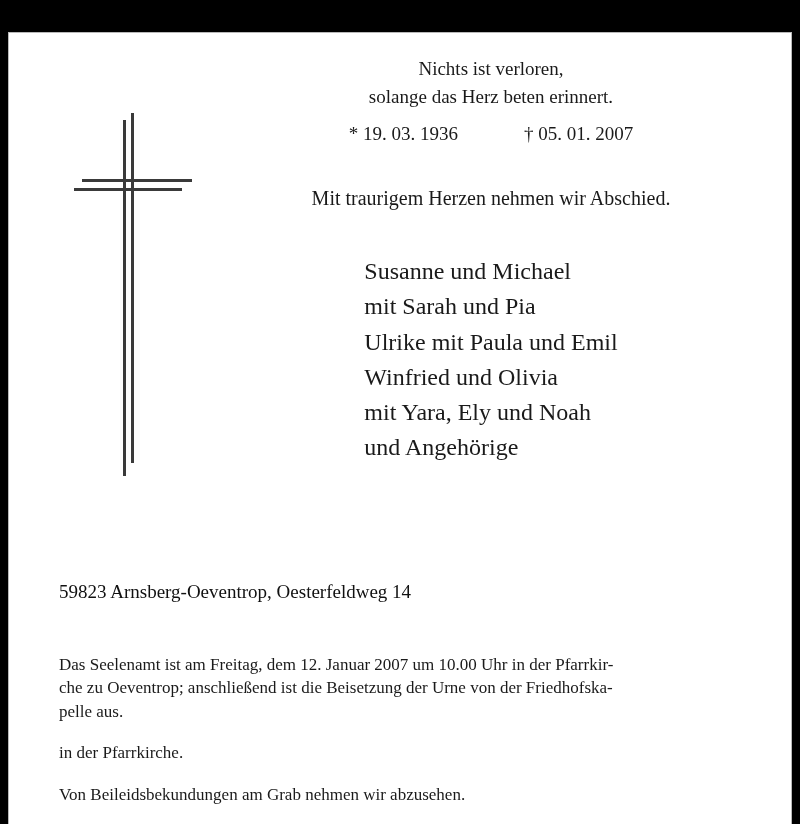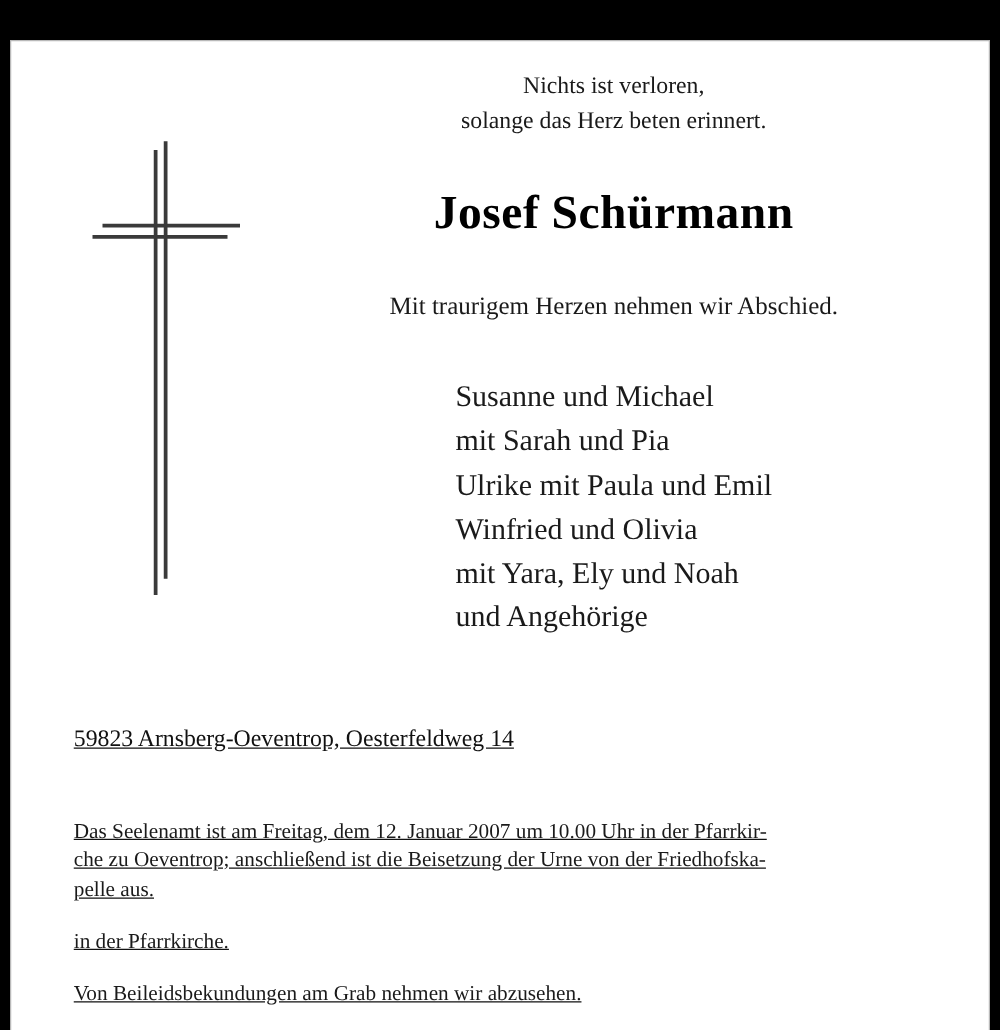--- a/index.html
+++ b/index.html
@@ -104,21 +104,20 @@
     color: #1a1a1a;
   }
   .survivors div { white-space: nowrap; }
 
   
   .lower-block {
     position: absolute;
     left: 50px;
     right: 29px;
     top: 548px;
-    text-decoration: underline;
   }
   .address {
     font-size: 19px;
     color: #111111;
   }
   .details {
     margin-top: 50px;
     font-size: 17px;
     line-height: 1.38;
     color: #1a1a1a;
@@ -139,22 +138,25 @@
       <div class="cross-line cross-h-bottom"></div>
     </div>
 
     <div class="center-col">
 
       <div class="motto">
         <div>Nichts ist verloren,</div>
         <div>solange das Herz beten erinnert.</div>
       </div>
 
-      <div class="deceased-name">Josef Schürmann</div>
 
+      <div class="dates">
+        <span>* 19. 03. 1936</span>
+        <span>† 05. 01. 2007</span>
+      </div>
 
       <div class="farewell">Mit traurigem Herzen nehmen wir Abschied.</div>
 
       <div class="survivors">
         <div>Susanne und Michael</div>
         <div>mit Sarah und Pia</div>
         <div>Ulrike mit Paula und Emil</div>
         <div>Winfried und Olivia</div>
         <div>mit Yara, Ely und Noah</div>
         <div>und Angehörige</div>

